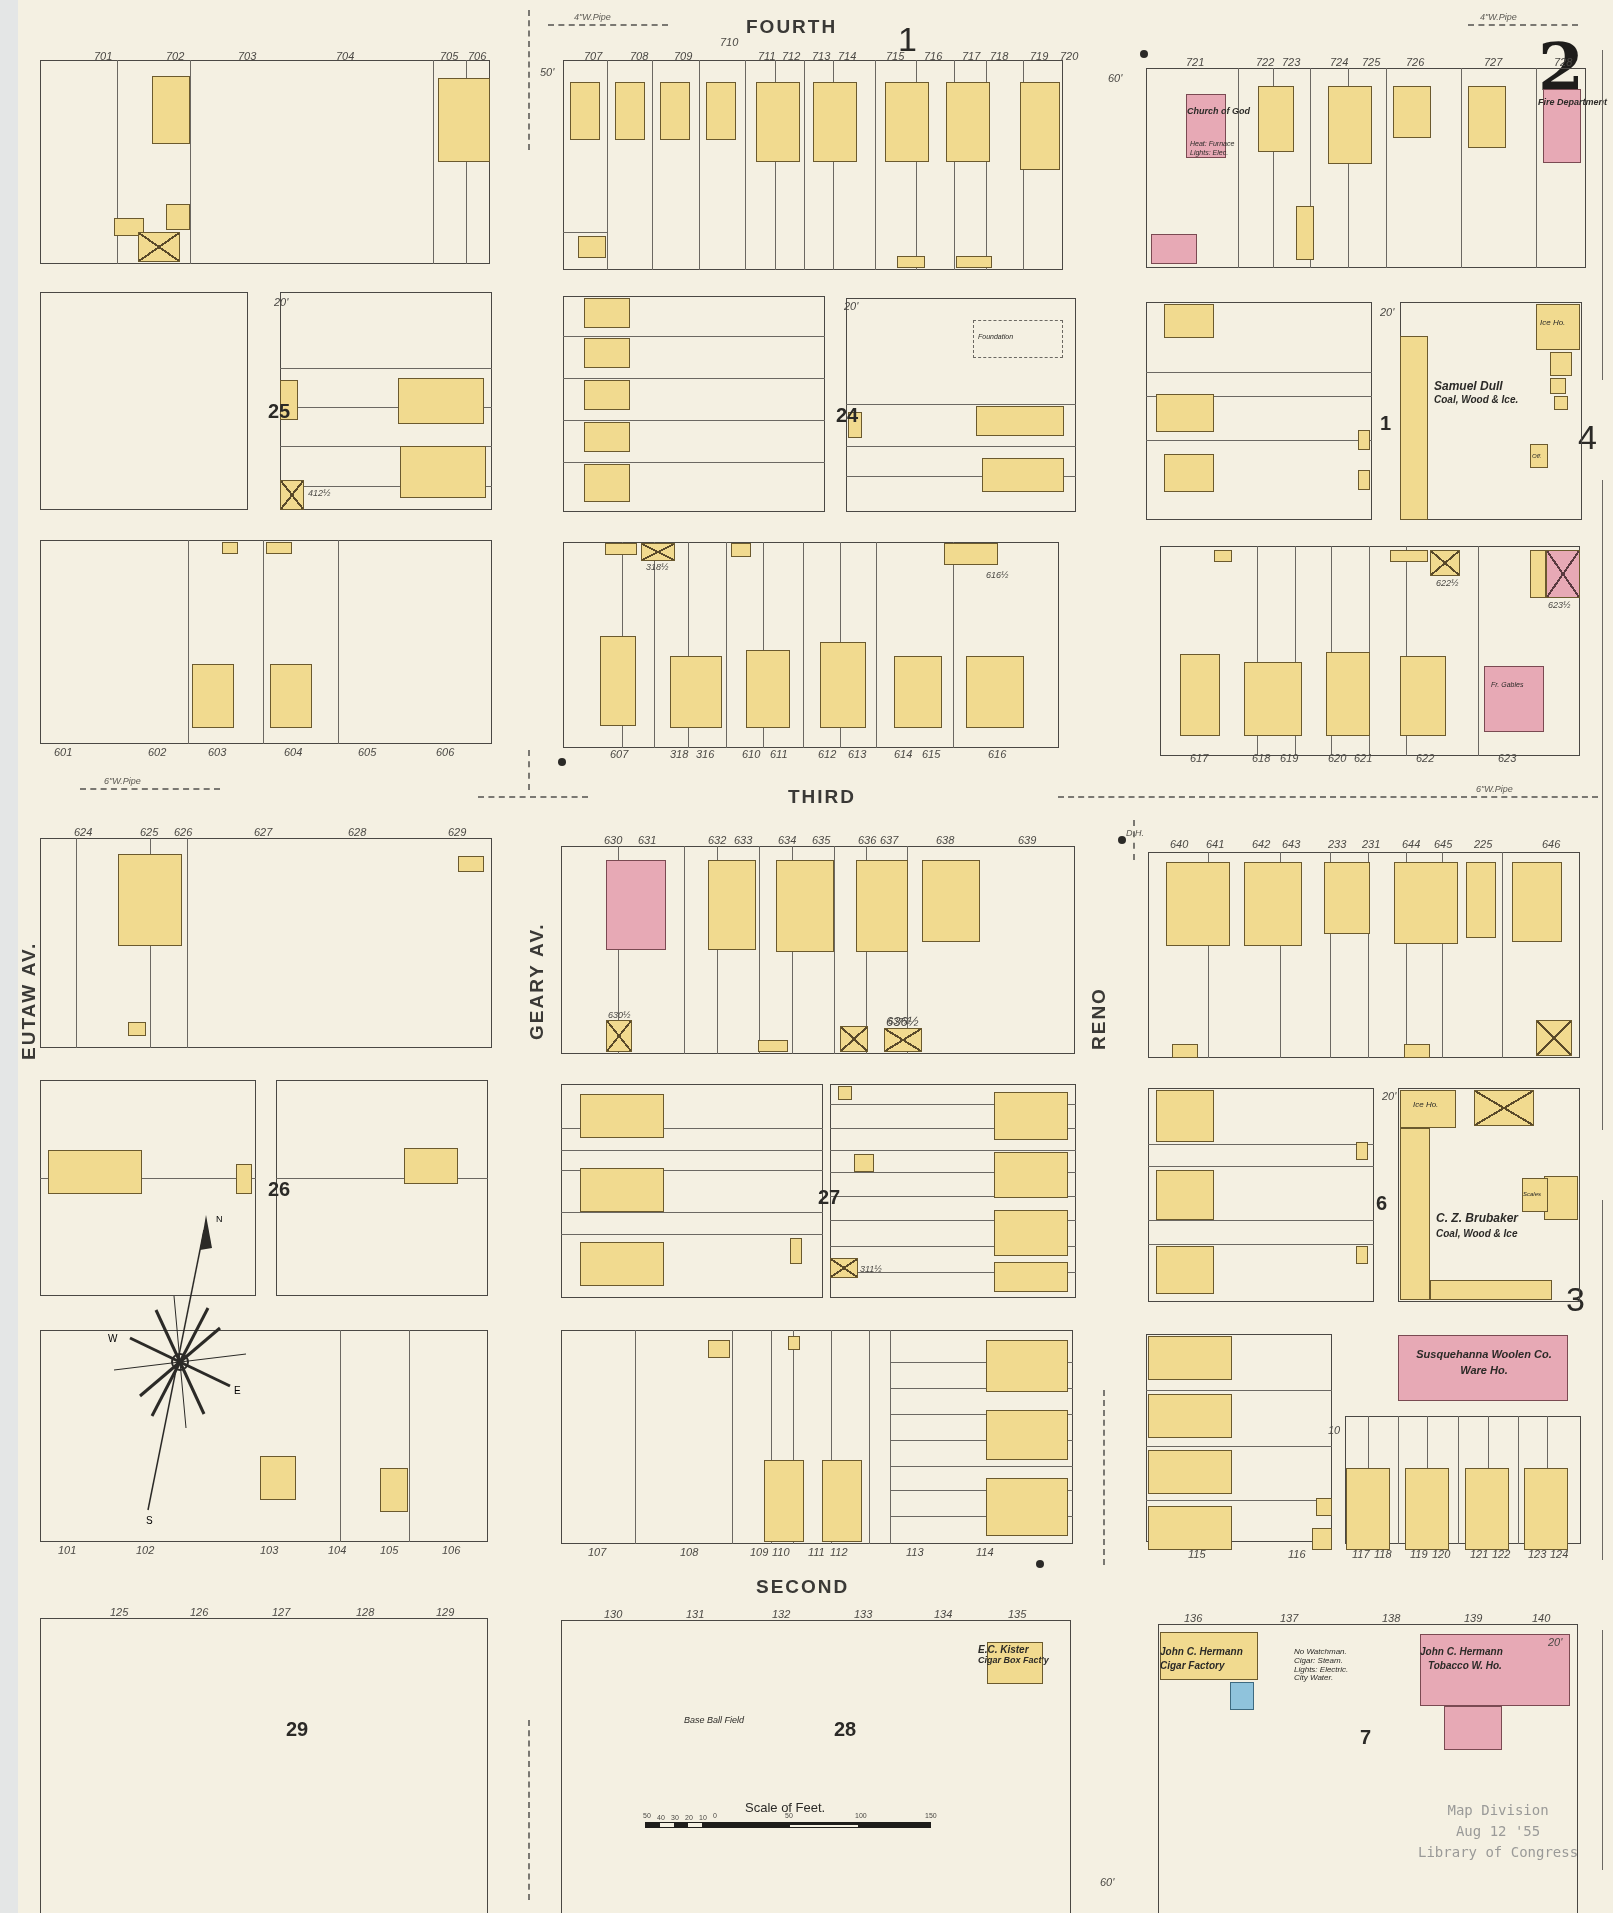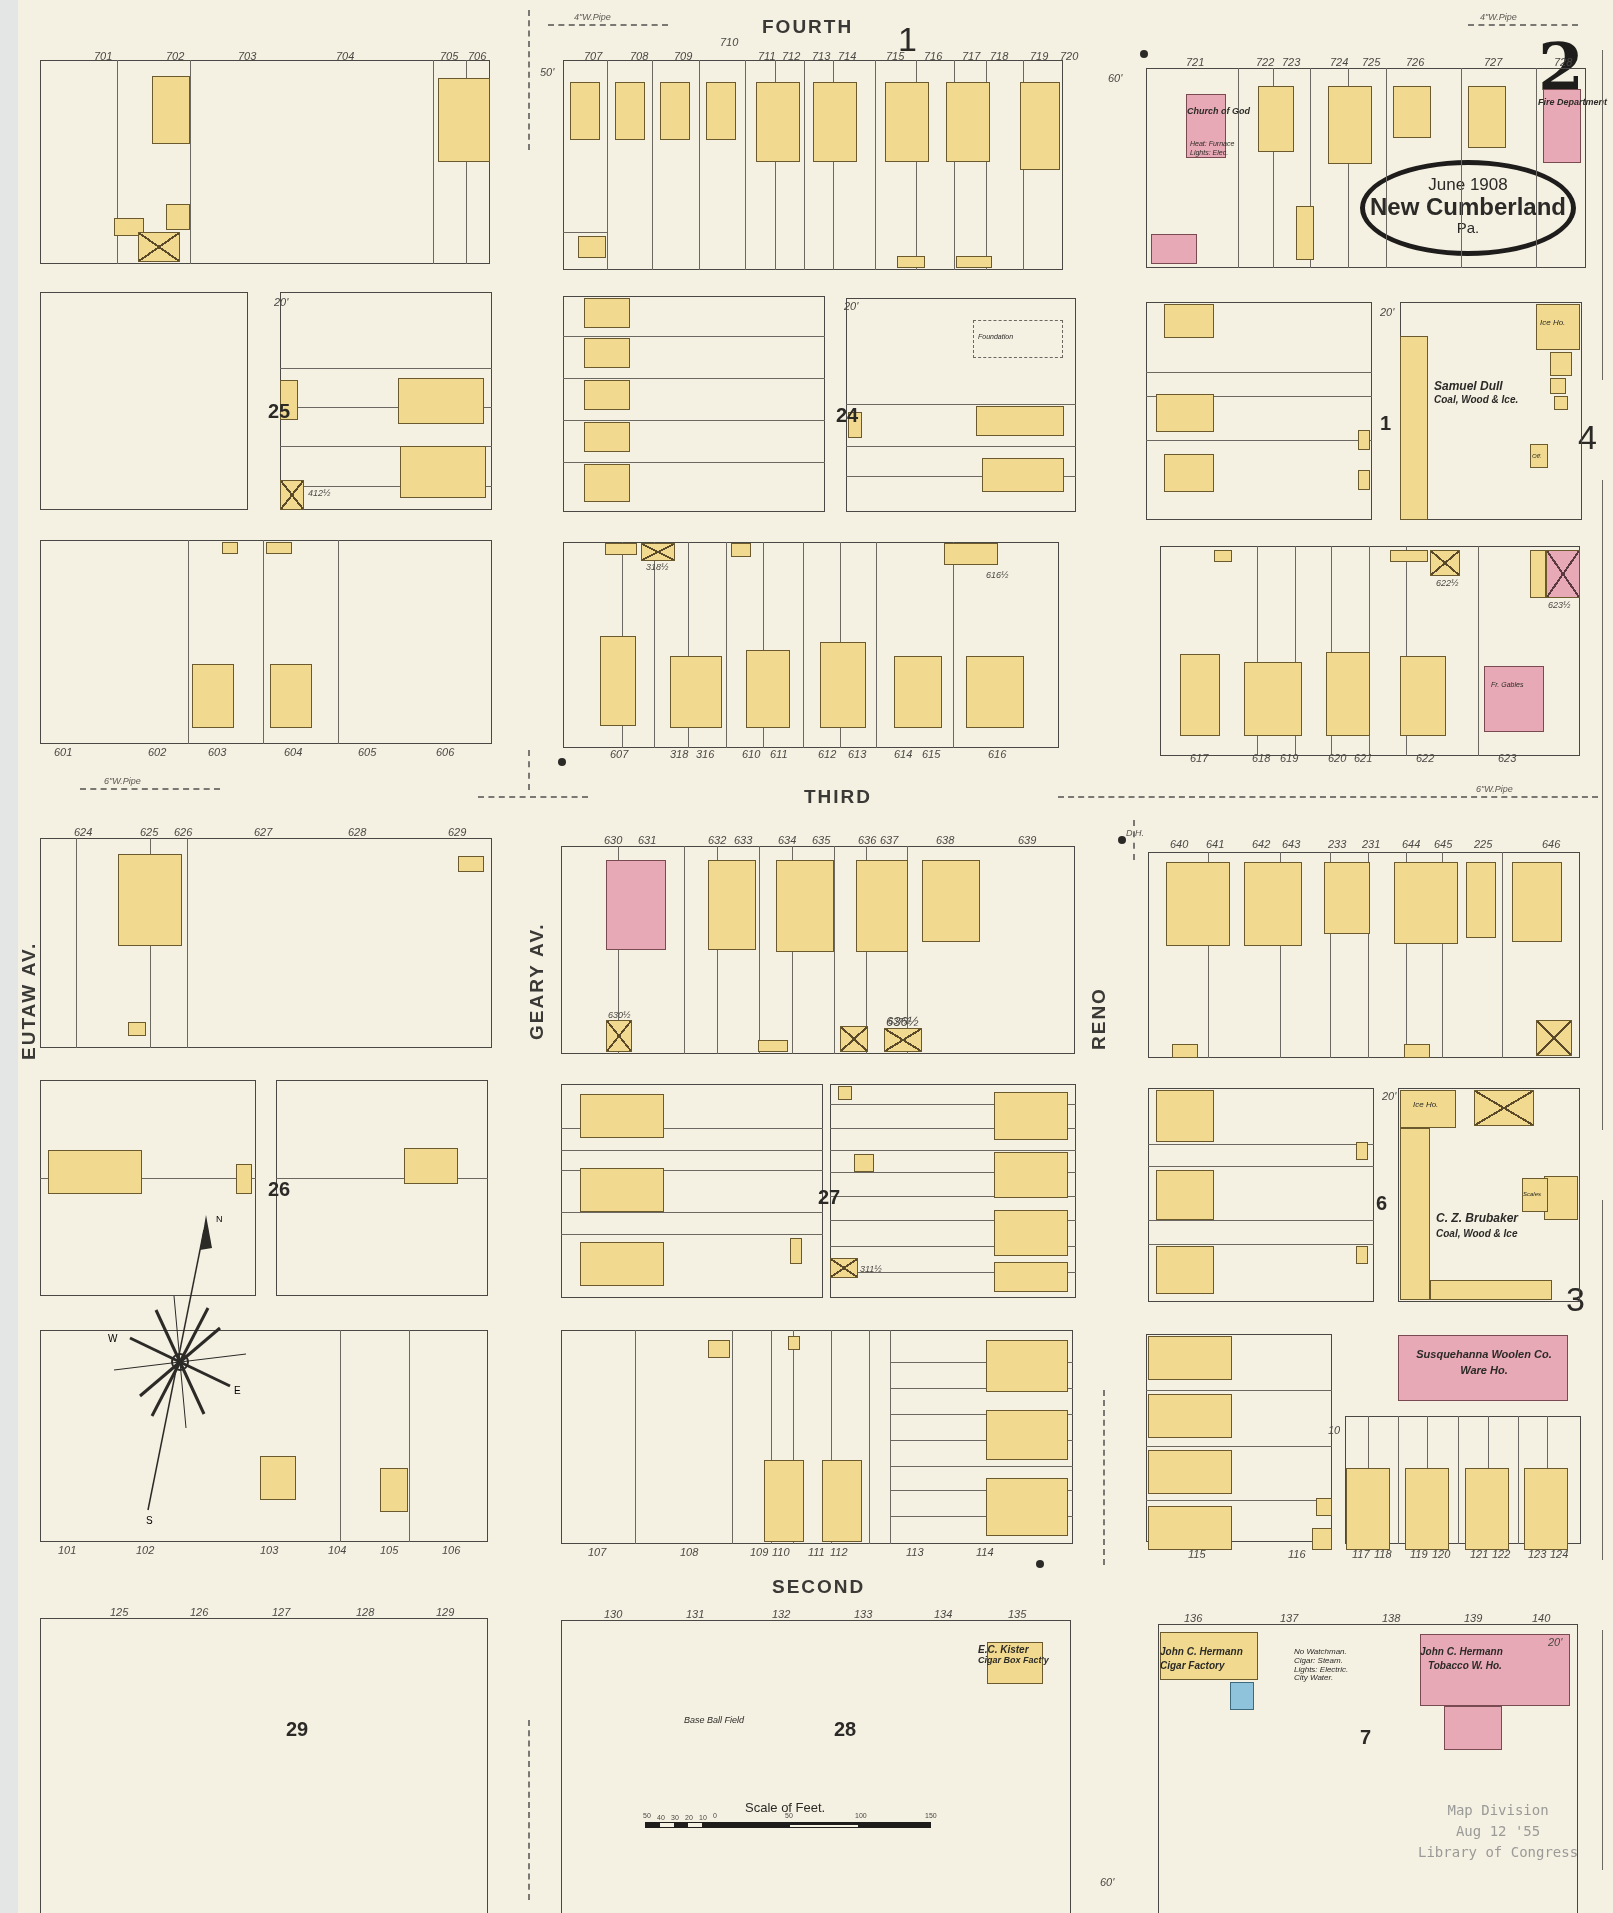--- a/index.html
+++ b/index.html
@@ -7,21 +7,21 @@
   #sheet{position:absolute;left:18px;top:0;width:1595px;height:1913px;background:#f4f0e2;}
   .abs{position:absolute;}
   .block{position:absolute;border:1.5px solid #4a4844;box-sizing:border-box;background:transparent;}
   .lot{position:absolute;border-left:1px solid #6b6862;box-sizing:border-box;}
   .hlot{position:absolute;border-top:1px solid #6b6862;box-sizing:border-box;}
   .bld{position:absolute;background:#f1da8f;border:1px solid #6b5a2e;box-sizing:border-box;}
   .bld.pink{background:#e7a9b5;border-color:#7a4a52;}
   .bld.blue{background:#8fc3dc;border-color:#3e6a80;}
   .bld.x{background:linear-gradient(to top right,transparent calc(50% - 1px),#5a4a2a calc(50% - 1px),#5a4a2a calc(50% + 1px),transparent calc(50% + 1px)),linear-gradient(to bottom right,transparent calc(50% - 1px),#5a4a2a calc(50% - 1px),#5a4a2a calc(50% + 1px),transparent calc(50% + 1px)),#f1da8f;}
   .bld.xpink{background:linear-gradient(to top right,transparent calc(50% - 1px),#5a3a40 calc(50% - 1px),#5a3a40 calc(50% + 1px),transparent calc(50% + 1px)),linear-gradient(to bottom right,transparent calc(50% - 1px),#5a3a40 calc(50% - 1px),#5a3a40 calc(50% + 1px),transparent calc(50% + 1px)),#e7a9b5;}
-  .street{position:absolute;font-weight:bold;font-size:19px;letter-spacing:2px;color:#3a3936;margin-left:16px;}
+  .street{position:absolute;font-weight:bold;font-size:19px;letter-spacing:2px;color:#3a3936;}
   .vstreet{position:absolute;font-weight:bold;font-size:19px;letter-spacing:2px;color:#3a3936;transform:rotate(-90deg);transform-origin:left top;white-space:nowrap;}
   .num{position:absolute;font-size:11px;font-style:italic;color:#4a4844;white-space:nowrap;}
   .blocknum{position:absolute;font-weight:bold;font-size:20px;color:#2b2a27;}
   .label{position:absolute;font-style:italic;font-weight:bold;color:#2b2a27;white-space:nowrap;line-height:1.1;text-align:center;}
   .small{font-size:9px;font-weight:normal;}
   .pipe{position:absolute;border-top:2px dashed #7a7872;}
   .vpipe{position:absolute;border-left:2px dashed #7a7872;}
   .pipelabel{position:absolute;font-size:9px;font-style:italic;color:#5a5852;white-space:nowrap;}
   .dh{position:absolute;width:8px;height:8px;border-radius:50%;background:#2b2a27;}
   .sheetnum{position:absolute;font-size:66px;font-weight:bold;font-family:"DejaVu Serif",serif;color:#1e1d1b;}
@@ -42,25 +42,20 @@
   <div class="street" style="left:738px;top:1576px">SECOND</div>
   <div class="vstreet" style="left:508px;top:1040px">GEARY AV.</div>
   <div class="vstreet" style="left:1070px;top:1050px">RENO</div>
   <div class="vstreet" style="left:0px;top:1060px">EUTAW AV.</div>
 
   <div class="sheetnum" style="left:1520px;top:28px">2</div>
   <div class="keynum" style="left:880px;top:20px">1</div>
   <div class="keynum" style="left:1560px;top:418px">4</div>
   <div class="keynum" style="left:1548px;top:1280px">3</div>
 
-  <div class="oval" style="left:1342px;top:160px;width:216px;height:96px">
-    <div style="font-size:17px;margin-top:10px">June 1908</div>
-    <div style="font-size:24px;font-weight:bold;line-height:1">New Cumberland</div>
-    <div style="font-size:15px">Pa.</div>
-  </div>
 
   <div class="pipe" style="left:530px;top:24px;width:120px"></div>
   <div class="pipelabel" style="left:556px;top:12px">4"W.Pipe</div>
   <div class="pipe" style="left:1450px;top:24px;width:110px"></div>
   <div class="pipelabel" style="left:1462px;top:12px">4"W.Pipe</div>
   <div class="pipe" style="left:62px;top:788px;width:140px"></div>
   <div class="pipelabel" style="left:86px;top:776px">6"W.Pipe</div>
   <div class="pipe" style="left:460px;top:796px;width:110px"></div>
   <div class="pipe" style="left:1040px;top:796px;width:540px"></div>
   <div class="pipelabel" style="left:1458px;top:784px">6"W.Pipe</div>

